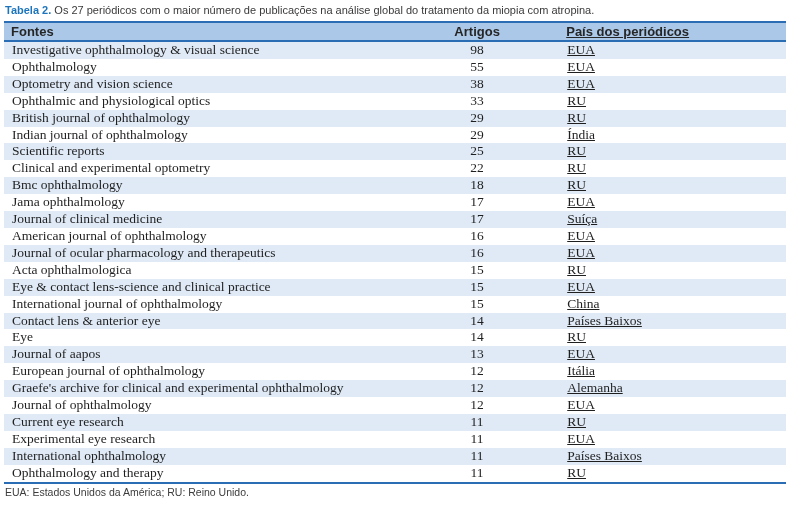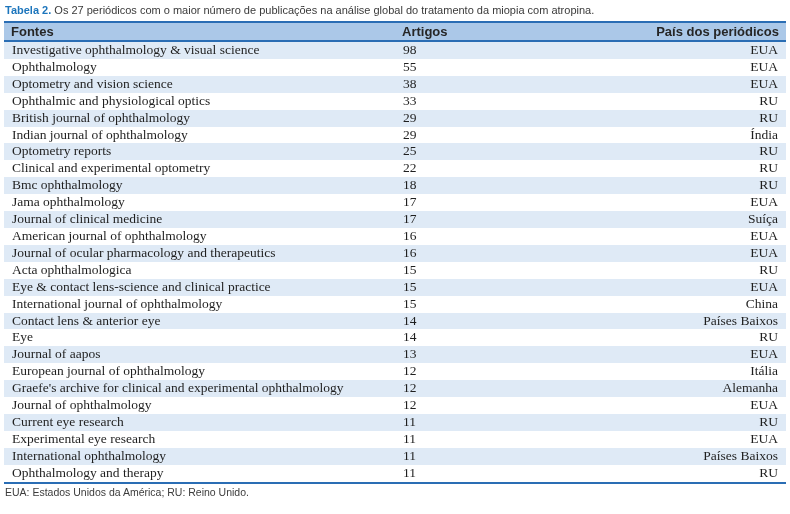--- a/index.html
+++ b/index.html
@@ -50,22 +50,22 @@
     font-size: 13.5px;
     color: var(--body-text);
     height: 16.9px;
     line-height: 16.9px;
     padding: 0 8px;
     white-space: nowrap;
     overflow: hidden;
   }
   table.pub-table tbody tr:nth-child(odd) { background: var(--stripe-bg); }
   .col-fonte  { width: 50%; text-align: left; }
-  .col-artigos{ width: 21%; text-align: left; margin-top: 17px; }
-  .col-pais   { width: 29%; text-align: right; }
+  .col-artigos{ width: 21%; text-align: center; margin-top: 17px; }
+  .col-pais   { width: 29%; text-align: left; text-decoration: underline; }
   .footnote {
     padding: 2px 5px 16px 5px;
     font-size: 10.5px;
     line-height: 12px;
     color: #3c3c3c;
   }
 </style>
 </head>
 <body>
 
@@ -109,21 +109,21 @@
           <td class="col-fonte">British journal of ophthalmology</td>
           <td class="col-artigos">29</td>
           <td class="col-pais">RU</td>
         </tr>
         <tr>
           <td class="col-fonte">Indian journal of ophthalmology</td>
           <td class="col-artigos">29</td>
           <td class="col-pais">Índia</td>
         </tr>
         <tr>
-          <td class="col-fonte">Optometry reports</td>
+          <td class="col-fonte">Scientific reports</td>
           <td class="col-artigos">25</td>
           <td class="col-pais">RU</td>
         </tr>
         <tr>
           <td class="col-fonte">Clinical and experimental optometry</td>
           <td class="col-artigos">22</td>
           <td class="col-pais">RU</td>
         </tr>
         <tr>
           <td class="col-fonte">Bmc ophthalmology</td>

